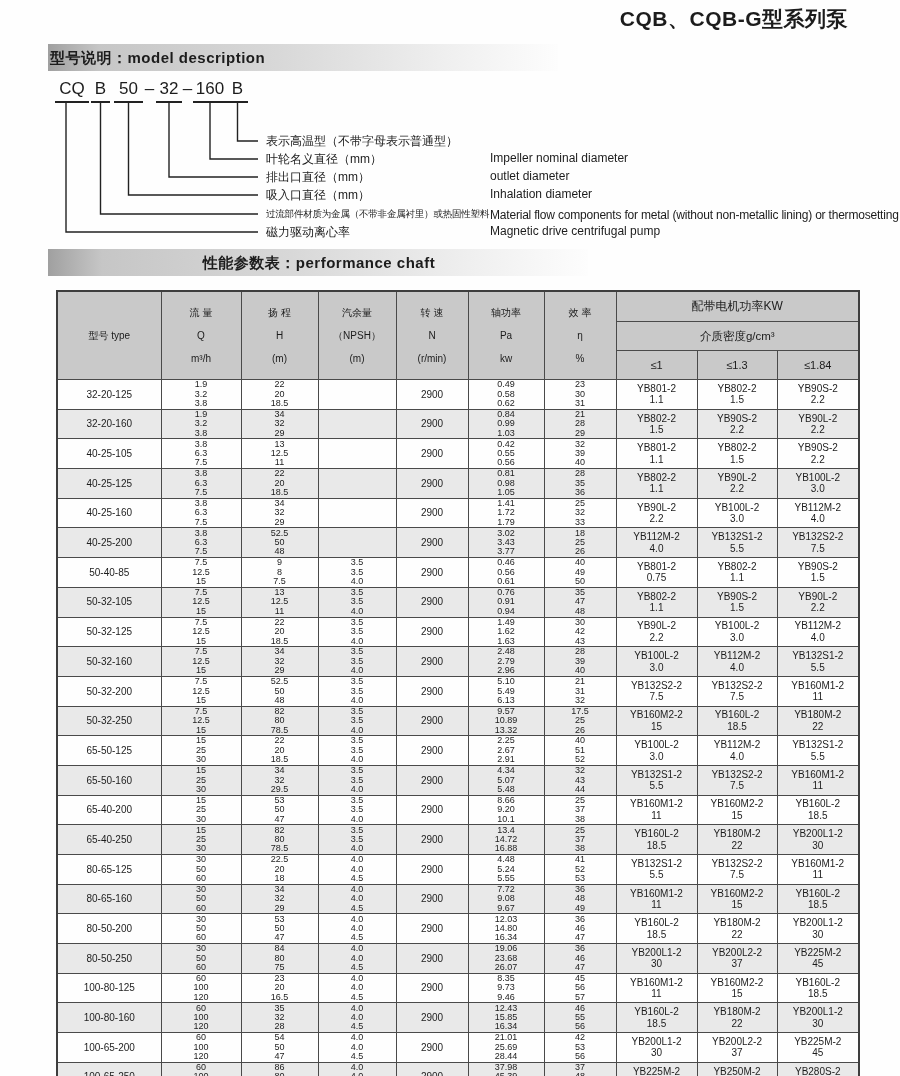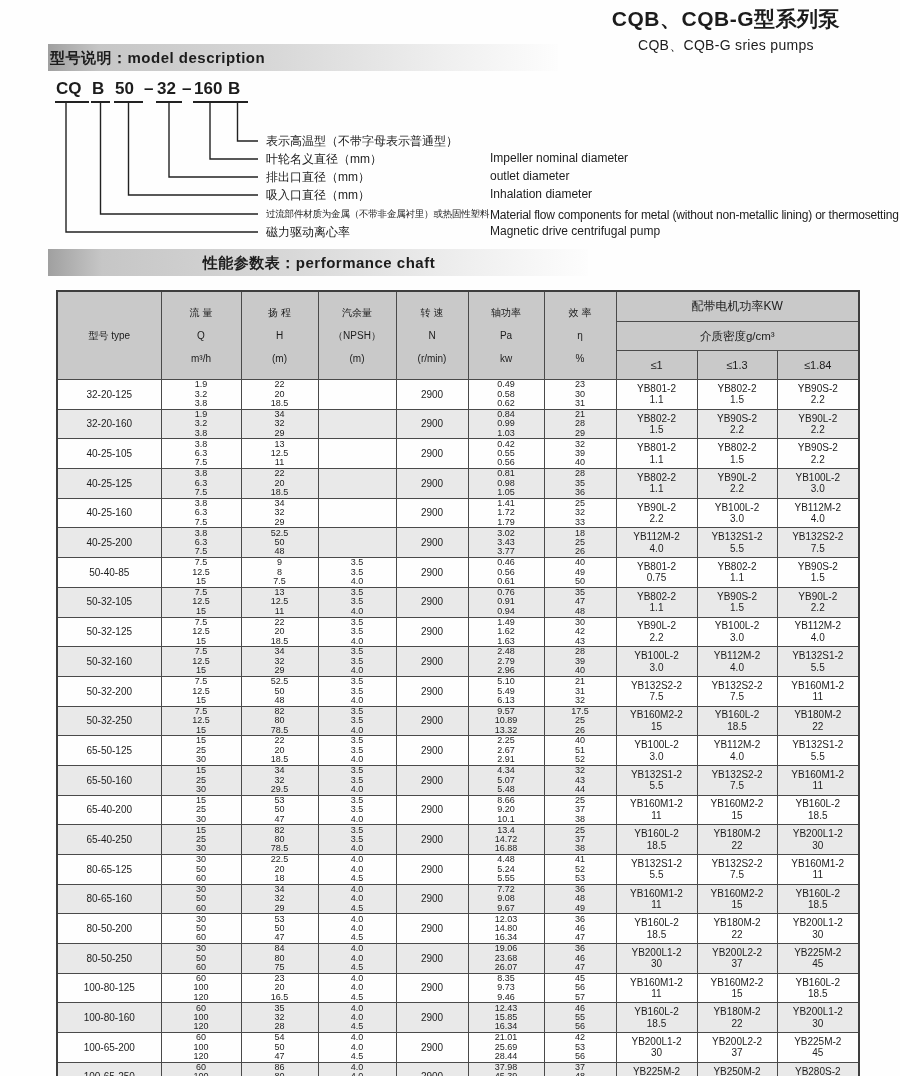--- a/index.html
+++ b/index.html
@@ -2,35 +2,35 @@
 <html><head>
 <meta charset="utf-8">
 <style>
   html,body{margin:0;padding:0;}
   body{
     width:900px;height:1076px;position:relative;background:#fefefe;
     font-family:"Liberation Sans","DejaVu Sans",sans-serif;color:#1c1c1c;
     overflow:hidden;
   }
   
-  .page-title{position:absolute;top:5px;right:60px;text-align:center;}
+  .page-title{position:absolute;top:5px;right:52px;text-align:right;}
   .page-title .cn{font-size:21px;font-weight:bold;letter-spacing:.5px;}
   .page-title .en{font-size:14px;margin-top:4px;letter-spacing:.3px;}
   
   .section-bar{
     position:absolute;left:48px;height:27px;line-height:27px;padding-left:2px;
     font-size:15px;font-weight:bold;letter-spacing:.5px;
     background:linear-gradient(90deg,#a0a0a0 0%,#c6c6c6 10%,#d8d8d8 45%,#efefef 78%,#fdfdfd 100%);
   }
   #model-bar{top:44px;width:508px;}
   #perf-bar{top:249px;width:538px;text-align:center;}
   
   .diagram{position:absolute;left:0;top:78px;width:900px;height:172px;}
   .diagram svg{position:absolute;left:0;top:0;}
-  .code-tok{position:absolute;top:0;font-size:17px;font-weight:bold;line-height:22px;}
+  .code-tok{position:absolute;top:0;font-size:17px;font-weight:normal;text-align:center;line-height:22px;}
   .diag-row{position:absolute;left:0;width:900px;height:14px;}
   .diag-cn{position:absolute;left:266px;top:0;font-size:12px;white-space:nowrap;}
   .diag-en{position:absolute;left:490px;top:0;font-size:12px;white-space:nowrap;}
   .diag-row.long .diag-cn{font-size:9.5px;top:2px;letter-spacing:-.2px;}
   .diag-row.long .diag-en{font-size:12px;top:2px;letter-spacing:-.2px;}
   
   table{
     position:absolute;left:56px;top:290px;width:802px;
     border-collapse:collapse;table-layout:fixed;border:2px solid #3e3e3e;
   }
@@ -47,21 +47,20 @@
   tbody td.c-type{font-size:10px;}
   tbody td.c-n{font-size:10px;}
   tbody td.c-motor{font-size:10px;line-height:11.5px;}
   tbody tr:nth-child(even){background:#e9e9e9;}
 </style>
 </head>
 <body>
 
 <div class="page-title">
   <div class="cn">CQB、CQB-G型系列泵</div>
-  <div class="en">CQB、CQB-G sries pumps</div>
 </div>
 
 <div class="section-bar" id="model-bar">型号说明：model description</div>
 
 <div class="diagram">
   <div id="diagram-lines">
       <svg width="900" height="172">
         <line x1="55" y1="24" x2="89" y2="24" stroke="#222" stroke-width="2"></line>
         <polyline points="66,25 66,154 258,154" fill="none" stroke="#222" stroke-width="1.4"></polyline>
         <line x1="91" y1="24" x2="110" y2="24" stroke="#222" stroke-width="2"></line>

